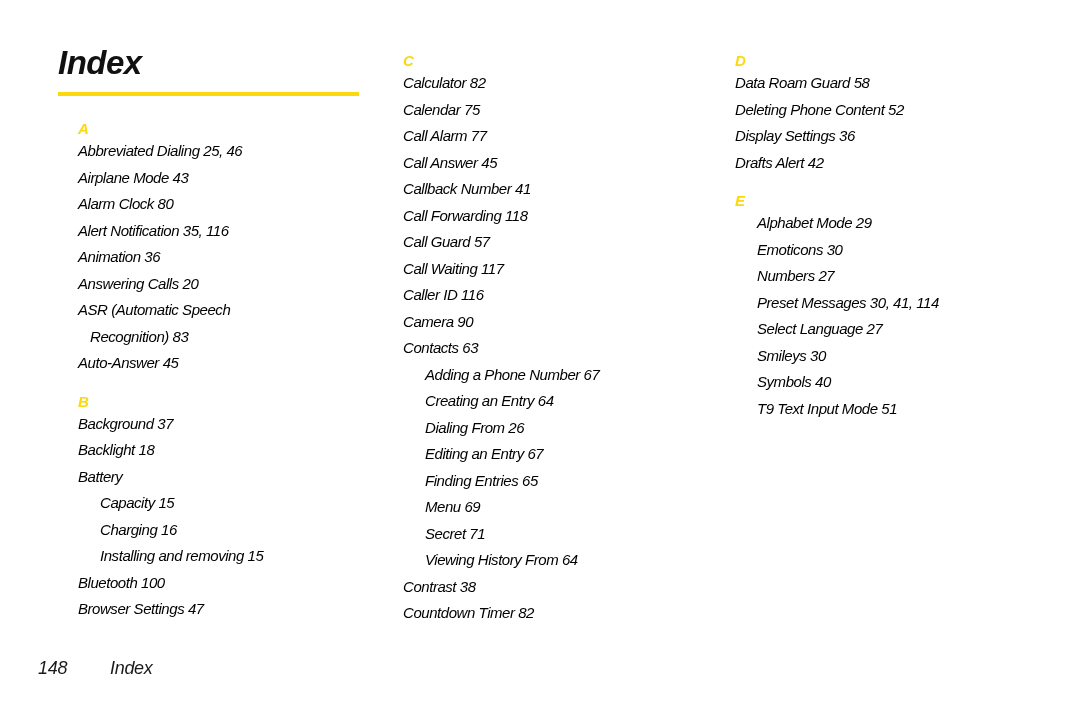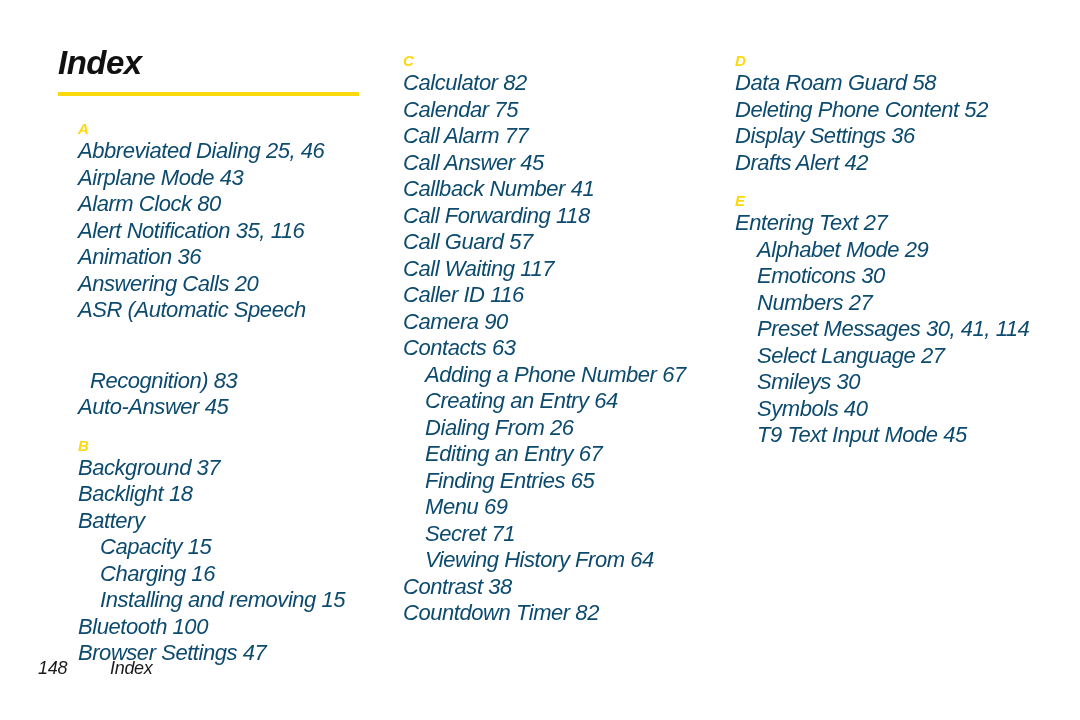--- a/index.html
+++ b/index.html
@@ -73,35 +73,34 @@
     font-weight: bold;
     color: #FBD90D;
     line-height: 18px;
     letter-spacing: 0px;
     margin: 0;
   }
   .letter.spaced { margin-top: 16px; }
 
   
   .entry {
-    font-size: 22px;
+    font-size: 15px;
     font-style: italic;
     font-weight: normal;
     line-height: 26.5px;
-    color: #0c4a6e;
+    color: #000000;
     letter-spacing: -0.45px;
     white-space: nowrap;
     margin: 0;
   }
   .entry.sub {
     padding-left: 22px;
   }
   .entry.cont {
     padding-left: 12px;
-    margin-top: 44px;
   }
 
   
   .footer {
     position: absolute;
     left: 38px;
     top: 658px;
     display: flex;
     align-items: flex-end;
   }
@@ -176,29 +175,28 @@
         <div class="entry">Contrast 38</div>
         <div class="entry">Countdown Timer 82</div>
       </div>
     <div class="column col-3">
         <div class="letter">D</div>
         <div class="entry">Data Roam Guard 58</div>
         <div class="entry">Deleting Phone Content 52</div>
         <div class="entry">Display Settings 36</div>
         <div class="entry">Drafts Alert 42</div>
         <div class="letter spaced">E</div>
-        <div class="entry">Entering Text 27</div>
         <div class="entry sub">Alphabet Mode 29</div>
         <div class="entry sub">Emoticons 30</div>
         <div class="entry sub">Numbers 27</div>
         <div class="entry sub">Preset Messages 30, 41, 114</div>
         <div class="entry sub">Select Language 27</div>
         <div class="entry sub">Smileys 30</div>
         <div class="entry sub">Symbols 40</div>
-        <div class="entry sub">T9 Text Input Mode 45</div>
+        <div class="entry sub">T9 Text Input Mode 51</div>
       </div>
   </div>
 
   <div class="footer">
     <span class="folio">148</span>
     <span class="footer-label">Index</span>
   </div>
 
 </div>
 

